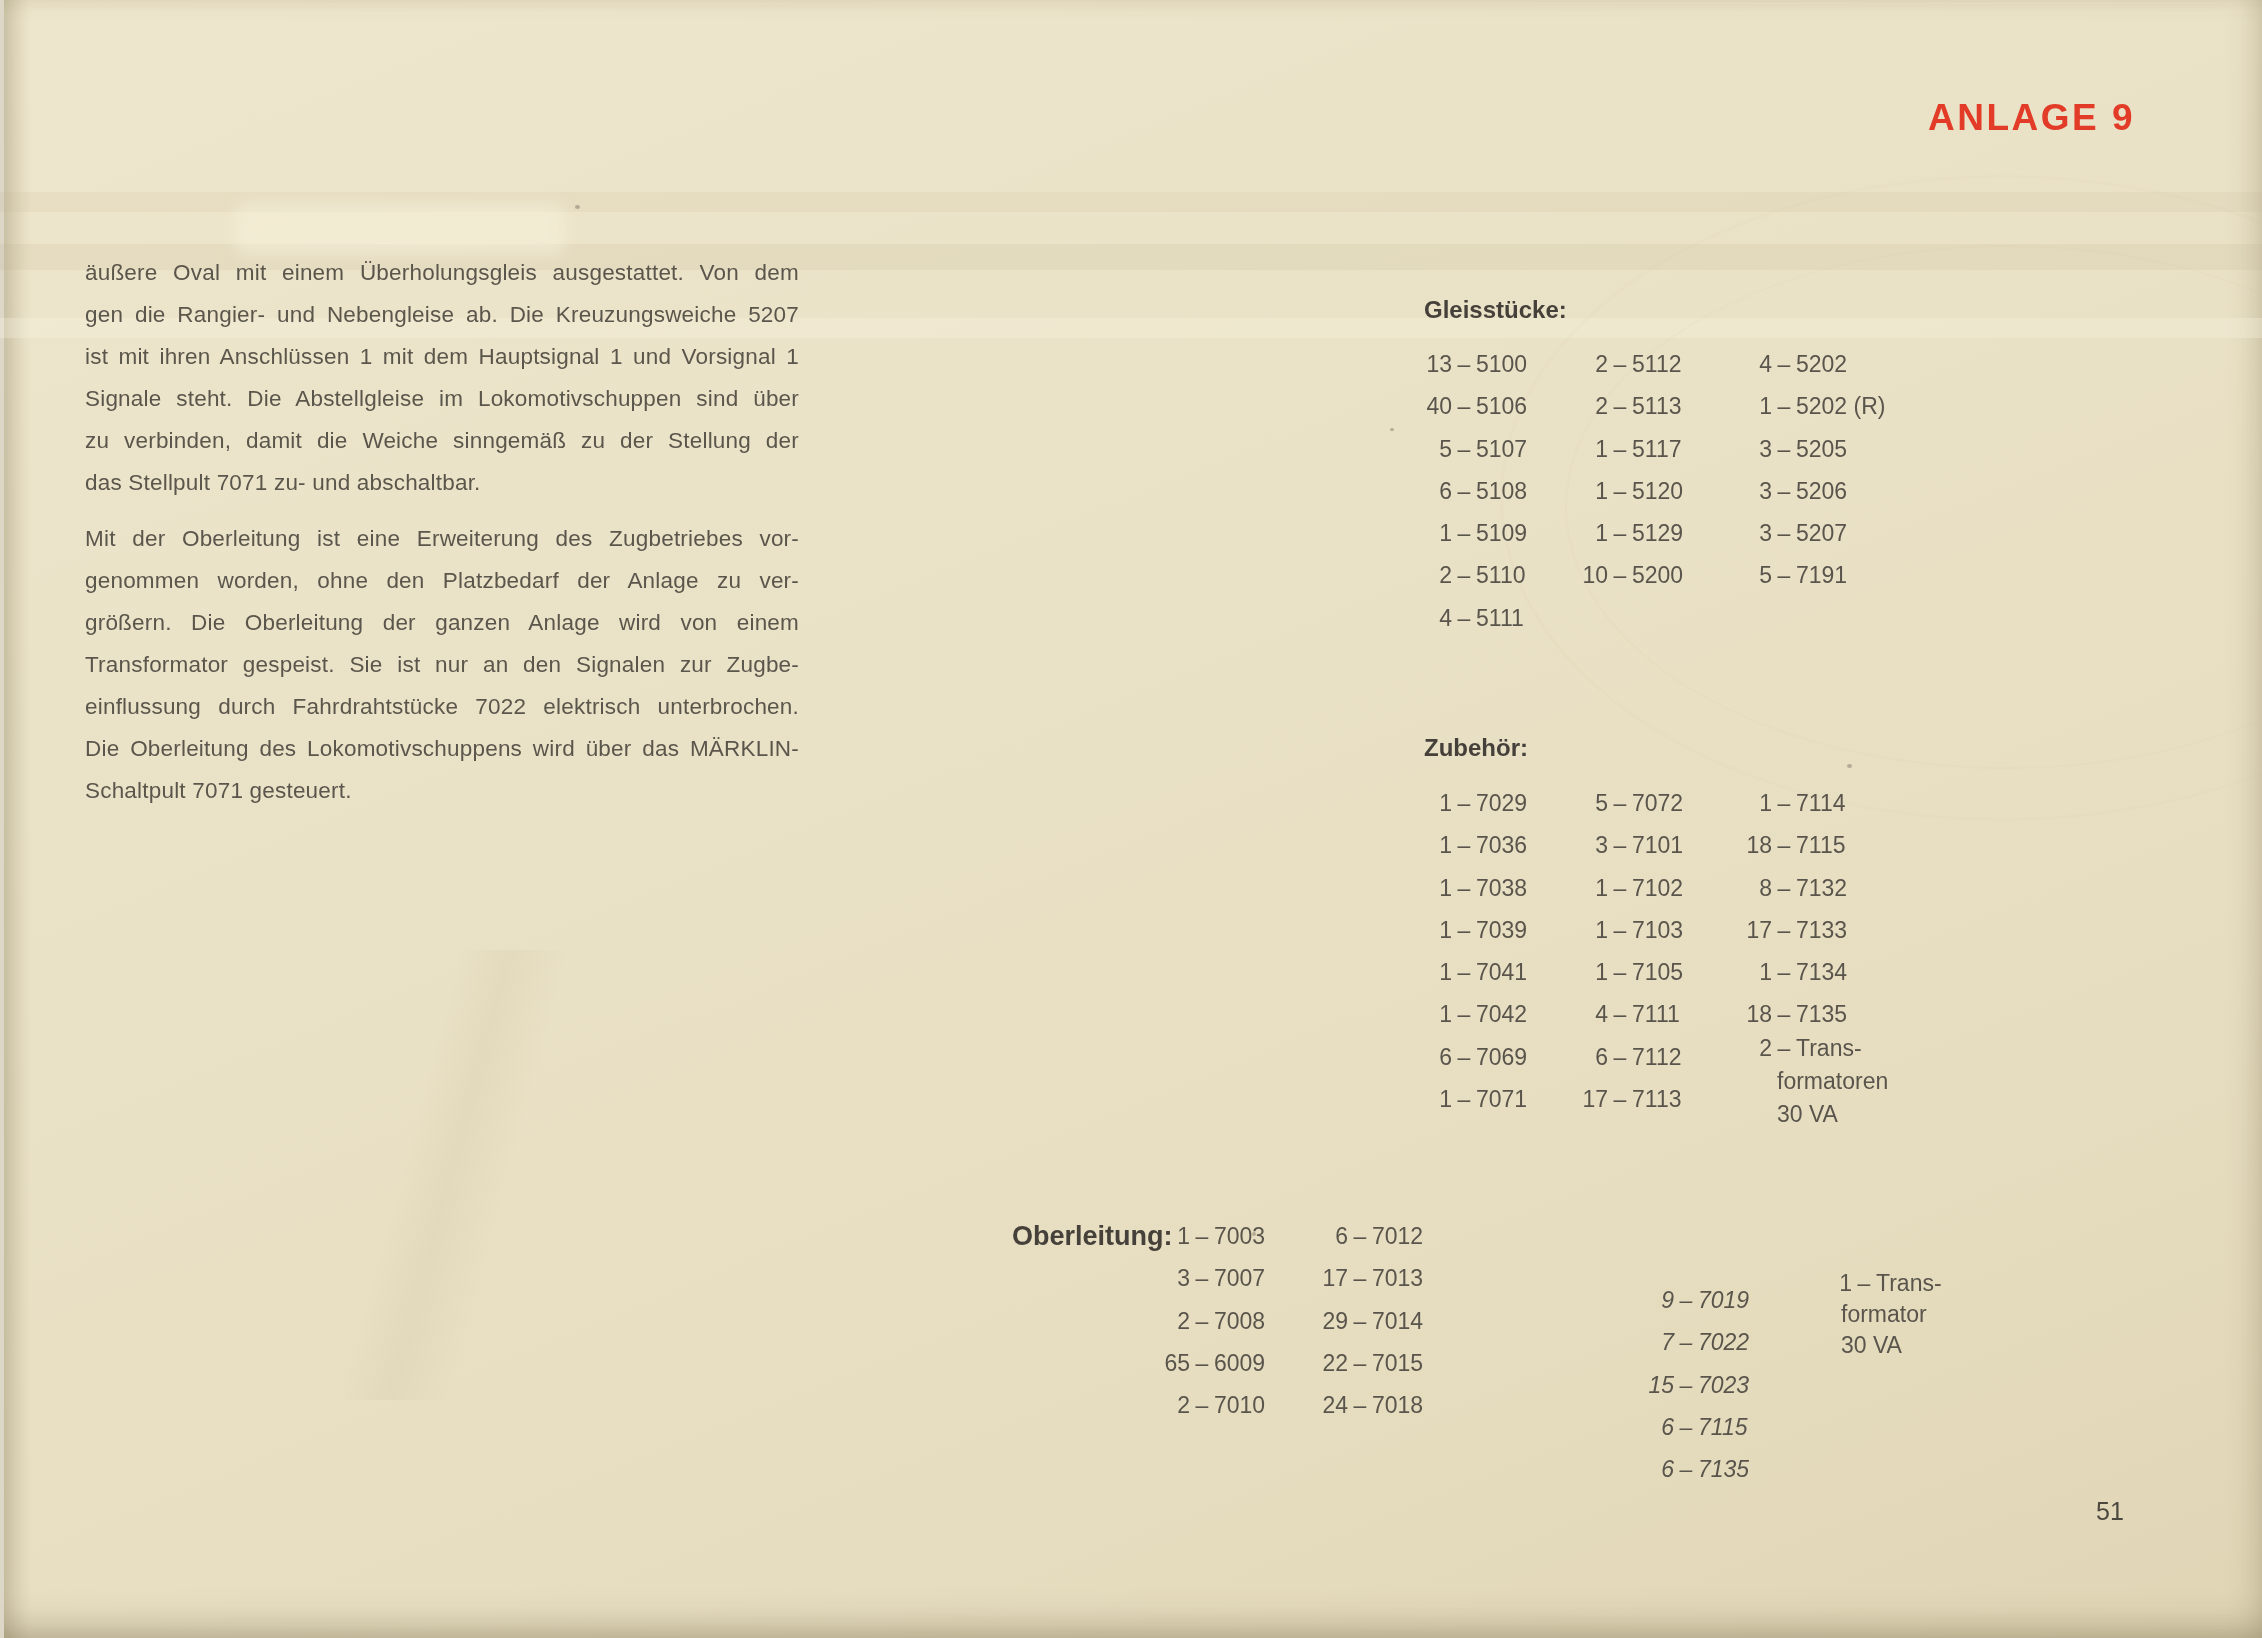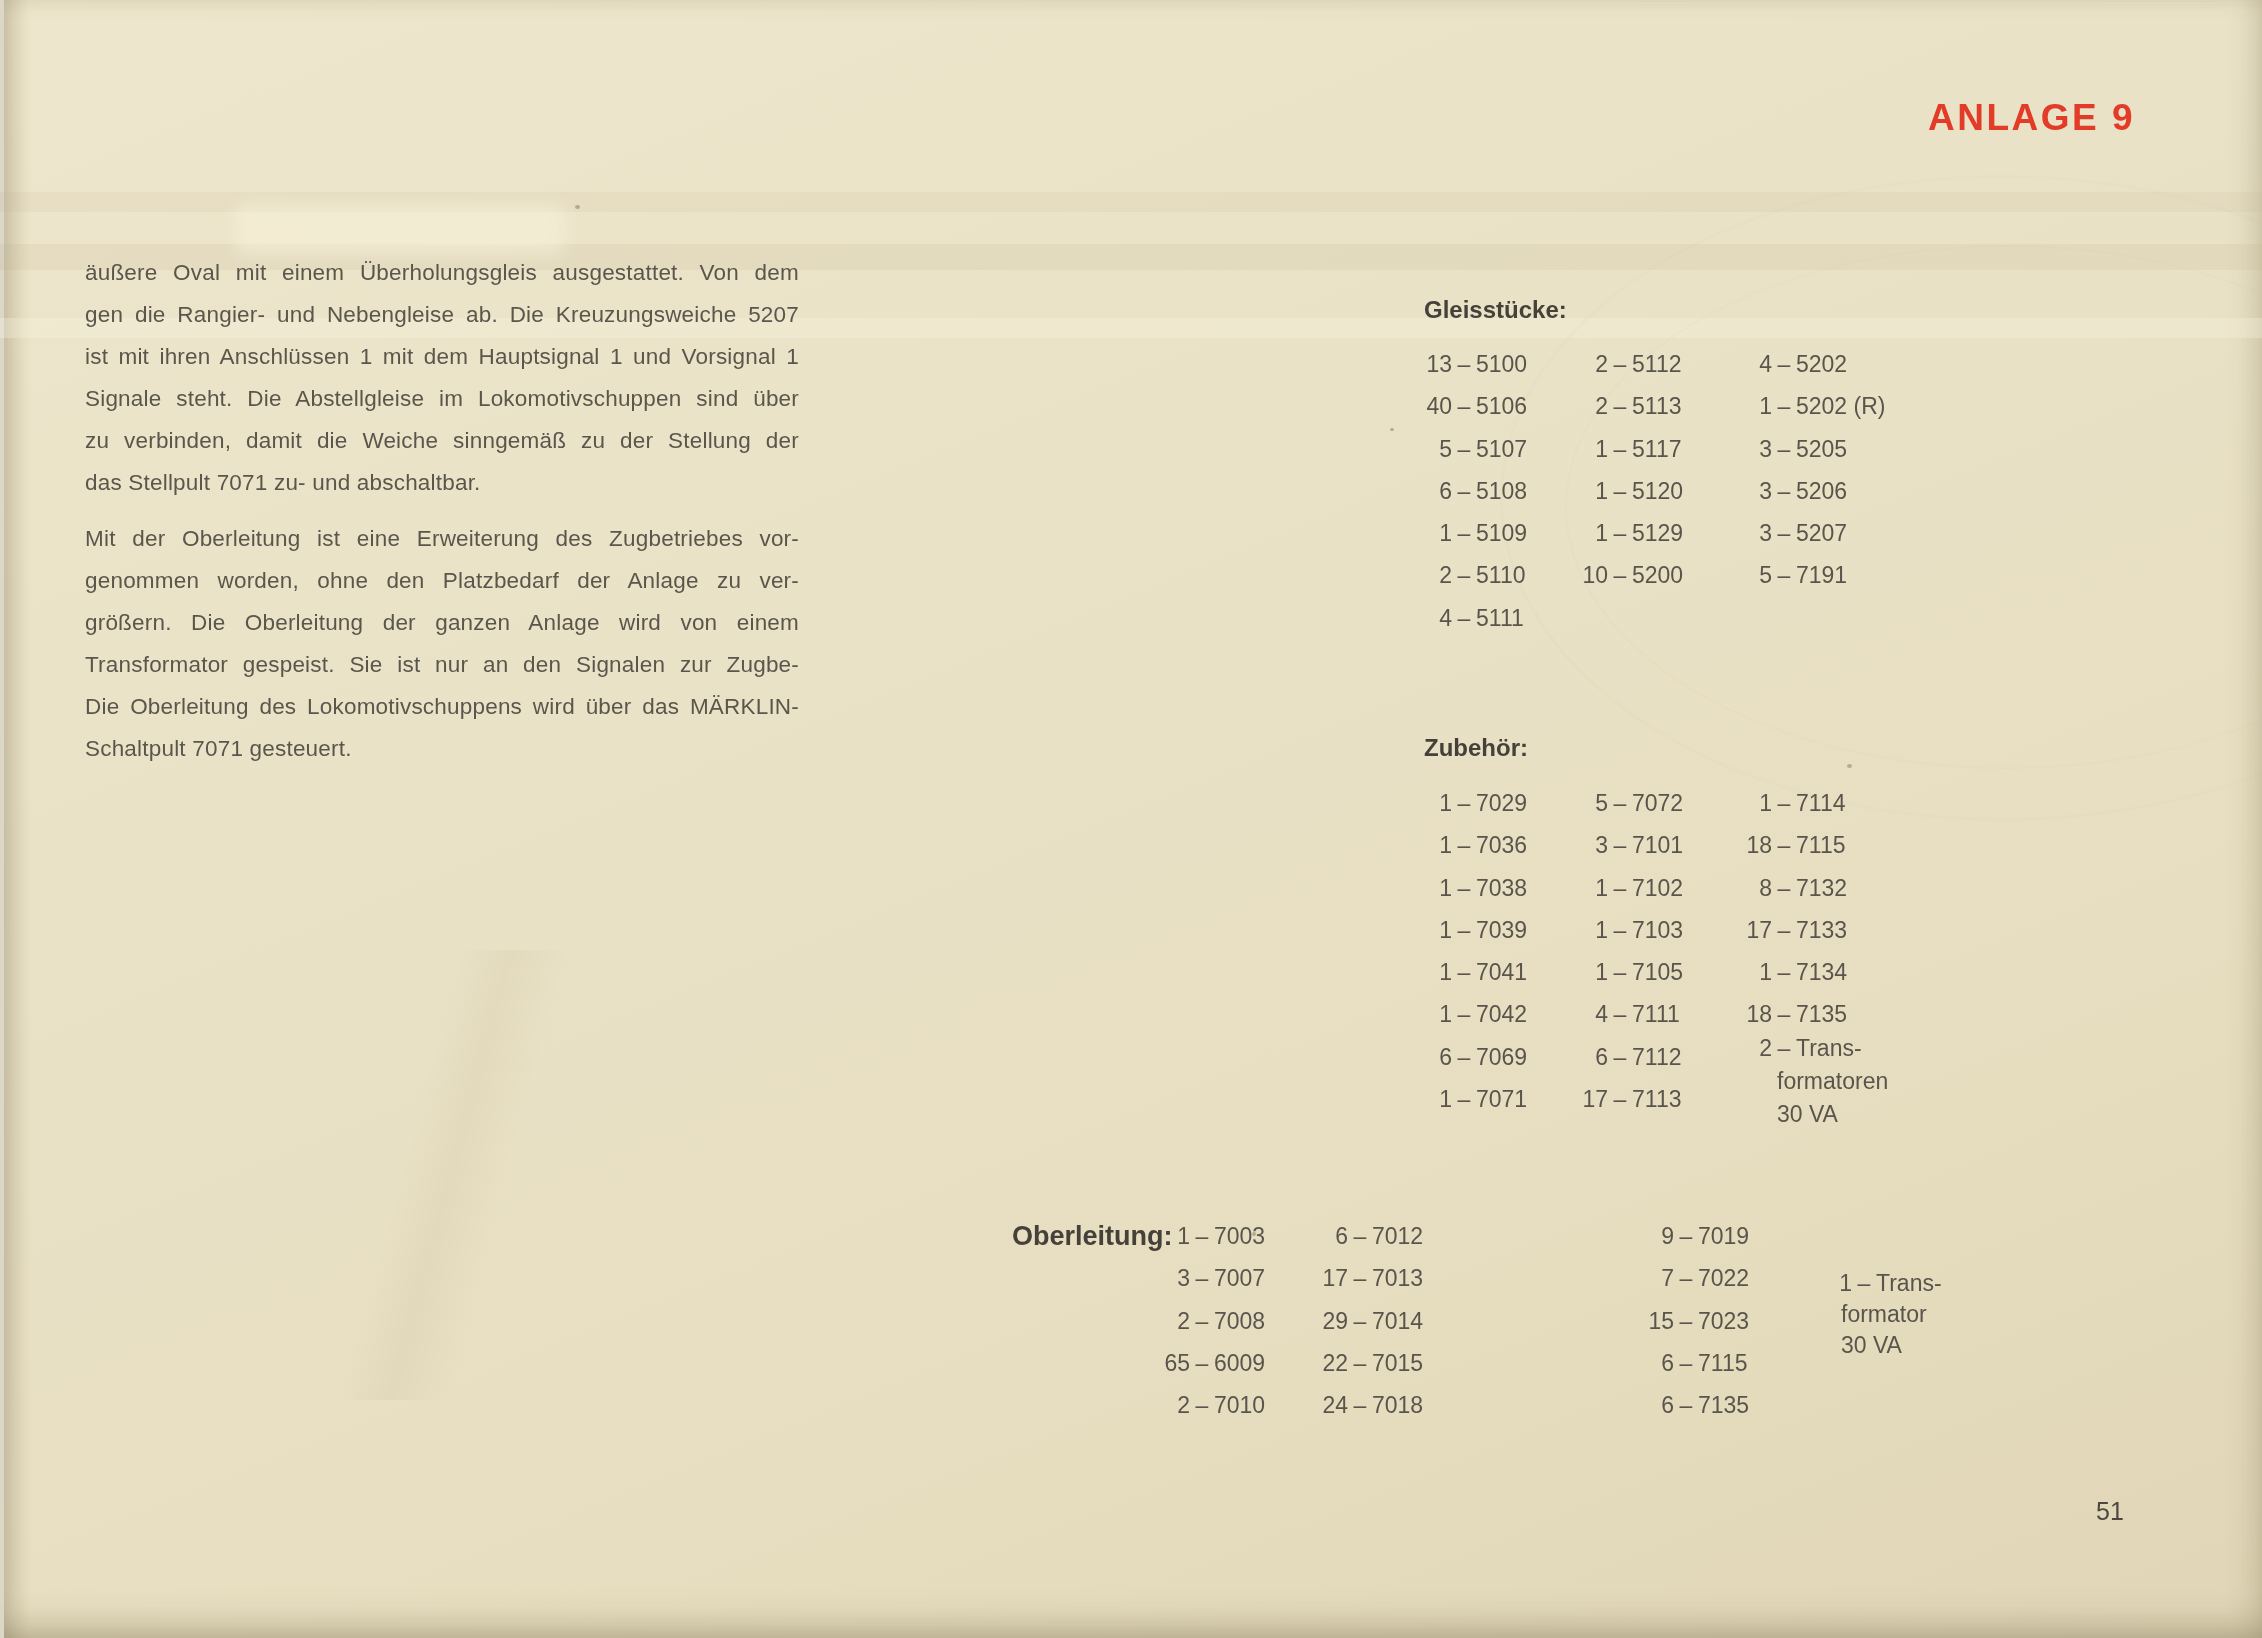--- a/index.html
+++ b/index.html
@@ -50,21 +50,21 @@
   .h-zub{left:1424px;top:727px;}
   .h-ober{left:1012px;top:1215px;font-size:27px;}
   .pcol{position:absolute;}
   .pcol .cell,.trans .cell{height:42.3px;line-height:42.3px;white-space:nowrap;
     font-size:23px;color:#5a554c;}
   .q{display:inline-block;width:28px;text-align:right;}
   .d{display:inline-block;width:24px;text-align:center;}
   .p{display:inline-block;}
   .c-g1{left:1424px;top:343px;} .c-g2{left:1580px;top:343px;} .c-g3{left:1744px;top:343px;}
   .c-z1{left:1424px;top:782px;} .c-z2{left:1580px;top:782px;} .c-z3{left:1744px;top:782px;}
-  .c-o1{left:1162px;top:1215px;} .c-o2{left:1320px;top:1215px;} .c-o3{left:1646px;top:1215px;}
+  .c-o1{left:1162px;top:1215px;} .c-o2{left:1320px;top:1215px;} .c-o3{left:1646px;top:1279px;font-style:italic;}
   .trans{position:absolute;font-size:23px;color:#5a554c;}
   .t-zub{left:1744px;top:1032px;}
   .t-zub .cell{height:33px;line-height:33px;}
   .t-zub .cont{margin-left:33px;line-height:33px;white-space:nowrap;}
   .t-ober{left:1824px;top:1268px;}
   .t-ober .cell{height:31px;line-height:31px;}
   .t-ober .cont{margin-left:17px;line-height:31px;white-space:nowrap;}
   
   .pageno{position:absolute;left:2096px;top:1496px;font-size:25px;line-height:30px;color:#4c473f;}
 </style>
@@ -96,20 +96,21 @@
         <div class="tline">ist mit ihren Anschlüssen 1 mit dem Hauptsignal 1 und Vorsignal 1</div>
         <div class="tline">Signale steht. Die Abstellgleise im Lokomotivschuppen sind über</div>
         <div class="tline">zu verbinden, damit die Weiche sinngemäß zu der Stellung der</div>
         <div class="tline">das Stellpult 7071 zu- und abschaltbar.</div>
       </div>
     <div class="para para2">
         <div class="tline">Mit der Oberleitung ist eine Erweiterung des Zugbetriebes vor-</div>
         <div class="tline">genommen worden, ohne den Platzbedarf der Anlage zu ver-</div>
         <div class="tline">größern. Die Oberleitung der ganzen Anlage wird von einem</div>
         <div class="tline">Transformator gespeist. Sie ist nur an den Signalen zur Zugbe-</div>
+        <div class="tline">einflussung durch Fahrdrahtstücke 7022 elektrisch unterbrochen.</div>
         <div class="tline">Die Oberleitung des Lokomotivschuppens wird über das MÄRKLIN-</div>
         <div class="tline">Schaltpult 7071 gesteuert.</div>
       </div>
   </div>
 
   <div class="sec-heading h-gleis">Gleisstücke:</div>
   <div class="pcol c-g1">
       <div class="cell"><span class="q">13</span><span class="d">–</span><span class="p">5100</span></div>
       <div class="cell"><span class="q">40</span><span class="d">–</span><span class="p">5106</span></div>
       <div class="cell"><span class="q">5</span><span class="d">–</span><span class="p">5107</span></div>

